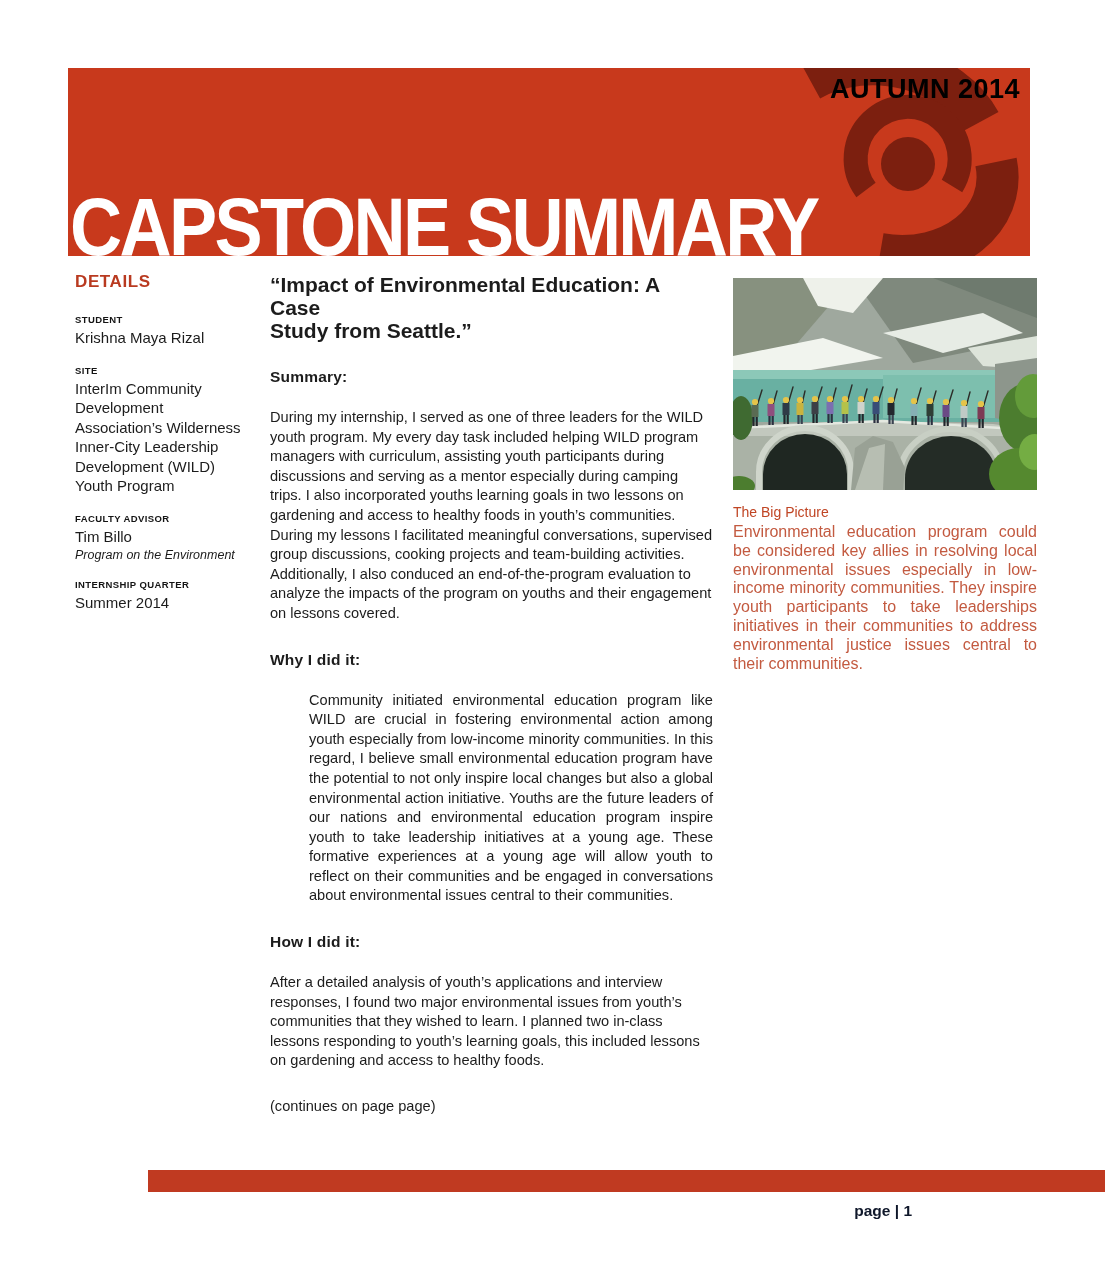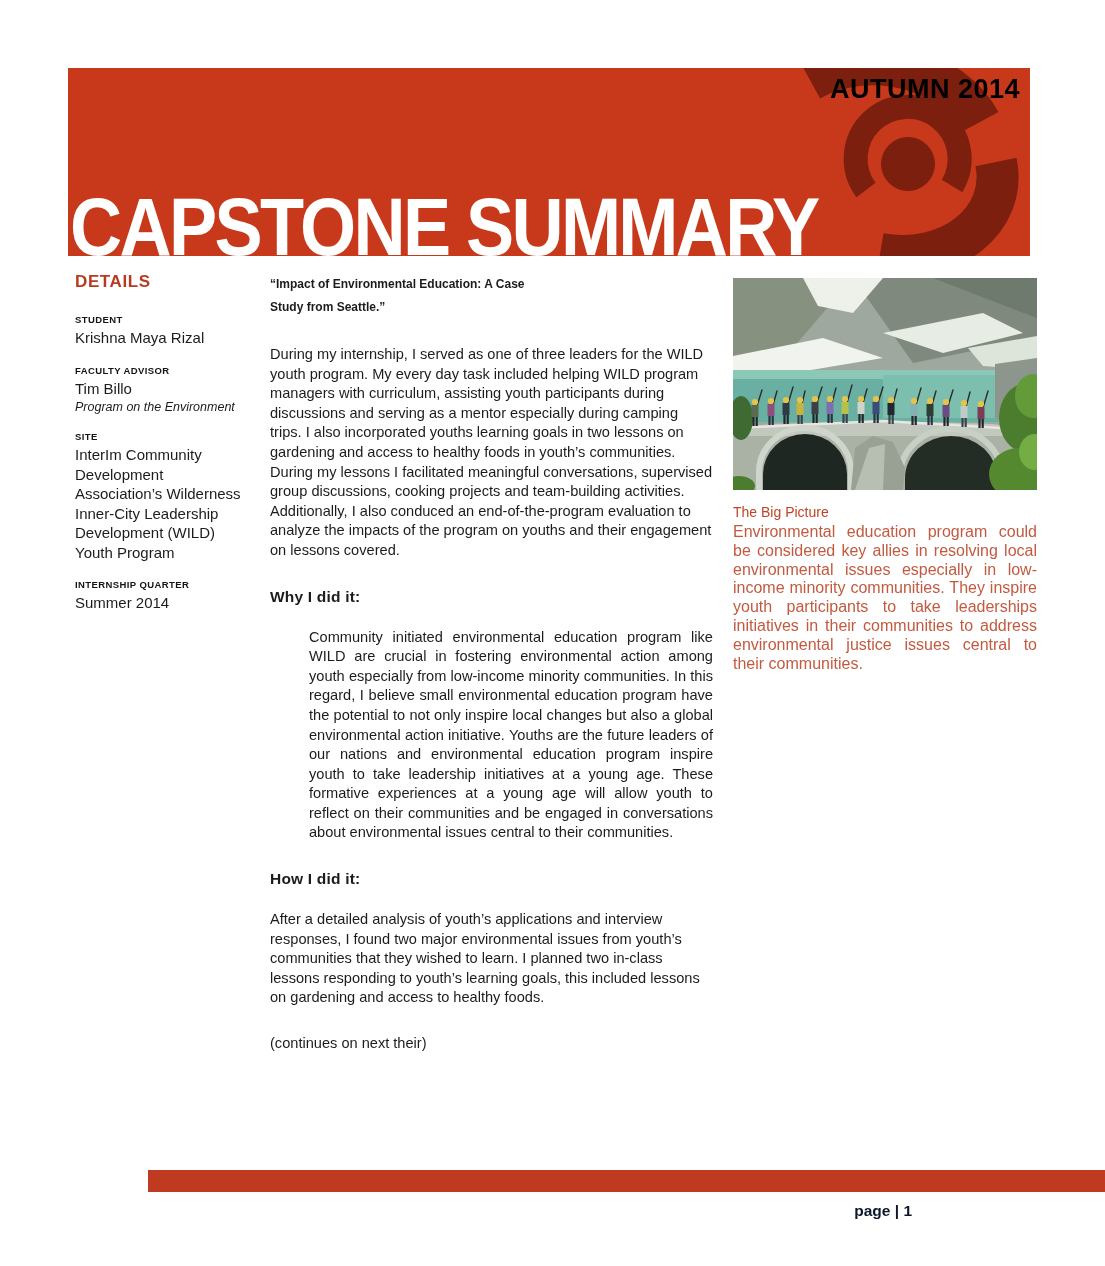--- a/index.html
+++ b/index.html
@@ -26,21 +26,21 @@
   .details-heading { color:var(--details-red,#b53b20); font-size:17px; font-weight:bold;
                      letter-spacing:.6px; margin:0 0 22px; }
   .field { margin:0 0 17px; }
   .f-label { font-size:9.5px; font-weight:bold; letter-spacing:.4px; color:#141414;
              margin:0 0 3px; }
   .f-value { font-size:15px; line-height:19.5px; white-space:pre-line; }
   .f-note  { font-size:12.5px; font-style:italic; margin-top:2px; }
 
   
   .main { position:absolute; left:270px; top:273px; width:443px; }
-  .article-title { font-size:12px; font-weight:bold; line-height:23px;
+  .article-title { font-size:21px; font-weight:bold; line-height:23px;
                    margin:0 0 26px; white-space:pre-line; }
   .sec-heading { font-size:15.5px; font-weight:bold; letter-spacing:.2px; margin:0 0 22px; }
   .body-p { font-size:14.6px; line-height:19.6px; margin:0 0 27px; }
   .jst { text-align:justify;margin-left:39px; }
   .continues { font-size:14.6px; margin:6px 0 0; }
 
   
   .right-col { position:absolute; left:733px; top:278px; width:304px; }
   .photo { display:block; width:304px; height:212px; }
   .bp-heading { color:var(--bigpic-heading,#c04524); font-weight:normal; font-size:14px;
@@ -72,55 +72,56 @@
 
   <aside class="sidebar">
     <h2 class="details-heading">DETAILS</h2>
 
     <div class="field">
       <div class="f-label">STUDENT</div>
       <div class="f-value">Krishna Maya Rizal</div>
     </div>
 
     <div class="field">
-      <div class="f-label">FACULTY ADVISOR</div>
-      <div class="f-value">Tim Billo</div>
-      <div class="f-note">Program on the Environment</div>
-    </div>
-
-    <div class="field">
       <div class="f-label">SITE</div>
       <div class="f-value">InterIm Community
 Development
 Association’s Wilderness
 Inner-City Leadership
 Development (WILD)
 Youth Program</div>
     </div>
 
+    <div class="field">
+      <div class="f-label">FACULTY ADVISOR</div>
+      <div class="f-value">Tim Billo</div>
+      <div class="f-note">Program on the Environment</div>
+    </div>
+
 
     <div class="field">
       <div class="f-label">INTERNSHIP QUARTER</div>
       <div class="f-value">Summer 2014</div>
     </div>
   </aside>
 
   <main class="main">
     <h1 class="article-title">“Impact of Environmental Education: A Case
 Study from Seattle.”</h1>
 
+    <h3 class="sec-heading">Summary:</h3>
     <p class="body-p">During my internship, I served as one of three leaders for the WILD youth program. My every day task included helping WILD program managers with curriculum, assisting youth participants during discussions and serving as a mentor especially during camping trips. I also incorporated youths learning goals in two lessons on gardening and access to healthy foods in youth’s communities. During my lessons I facilitated meaningful conversations, supervised group discussions, cooking projects and team-building activities. Additionally, I also conduced an end-of-the-program evaluation to analyze the impacts of the program on youths and their engagement on lessons covered.</p>
 
     <h3 class="sec-heading">Why I did it:</h3>
     <p class="body-p jst">Community initiated environmental education program like WILD are crucial in fostering environmental action among youth especially from low-income minority communities. In this regard, I believe small environmental education program have the potential to not only inspire local changes but also a global environmental action initiative. Youths are the future leaders of our nations and environmental education program inspire youth to take leadership initiatives at a young age. These formative experiences at a young age will allow youth to reflect on their communities and be engaged in conversations about environmental issues central to their communities.</p>
 
     <h3 class="sec-heading">How I did it:</h3>
     <p class="body-p">After a detailed analysis of youth’s applications and interview responses, I found two major environmental issues from youth’s communities that they wished to learn. I planned two in-class lessons responding to youth’s learning goals, this included lessons on gardening and access to healthy foods.</p>
 
-    <p class="continues">(continues on next their)</p>
+    <p class="continues">(continues on page page)</p>
   </main>
 
   <aside class="right-col">
     <svg class="photo" viewBox="0 0 304 212" role="img">
 
       <rect width="304" height="212" fill="#9fa89e"></rect>
       <polygon points="0,0 120,0 60,70 0,95" fill="#87917f"></polygon>
       <polygon points="120,0 304,0 304,60 180,85" fill="#7f897d"></polygon>
       <polygon points="200,0 304,0 304,40" fill="#6e7a6e"></polygon>
 

